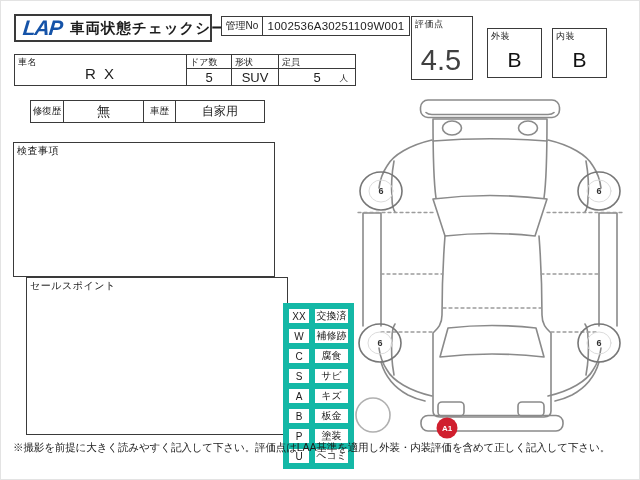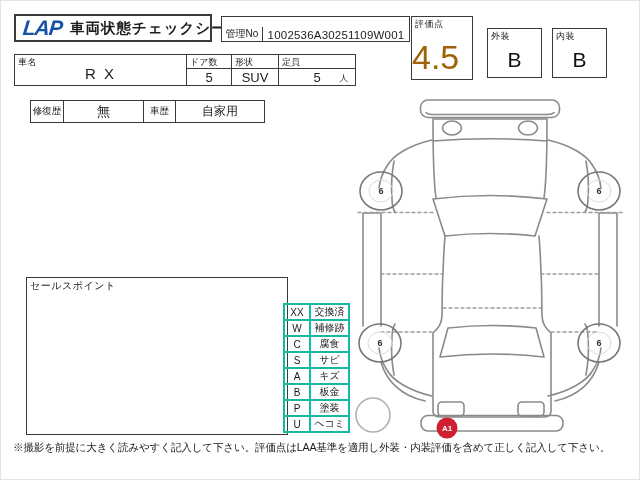--- a/index.html
+++ b/index.html
@@ -8,26 +8,26 @@
           box-shadow: inset 0 0 0 1px #e3e3e3; }
   .box { position:absolute; border:2px solid #3a3a3a; background:#fff; }
   .thinbox { position:absolute; border:1.5px solid #3a3a3a; background:#fff; }
   .corner-label { position:absolute; top:1px; left:3px; font-size:9px; color:#1a1a1a; letter-spacing:0.5px; }
 
   
   .logo-box { left:14px; top:14px; width:198px; height:28px; display:flex; align-items:center; padding-left:7px; }
   .logo-text { font-style:italic; font-weight:800; font-size:21px; color:#1553a8; letter-spacing:-1px; transform:skewX(-6deg); }
   .sheet-title { font-size:14.5px; font-weight:700; color:#1d1d1d; margin-left:8px; letter-spacing:1px; white-space:nowrap; }
 
-  .kanri-box { left:221px; top:16px; width:189px; height:26px; display:flex;align-items:flex-end; }
+  .kanri-box { left:221px; top:16px; width:189px; height:20px; display:flex; }
   .kanri-label { width:41px; border-right:1px solid #3a3a3a; font-size:10px; display:flex; align-items:center; justify-content:center; }
   .kanri-value { flex:1; font-size:11.5px; display:flex; align-items:center; justify-content:center; letter-spacing:0.2px; }
 
   .score-box { left:411px; top:16px; width:62px; height:64px; }
-  .score-value { position:absolute; left:0; right:2px; bottom:2px; font-size:34px; color:#a16207; }
+  .score-value { position:absolute; left:0; right:2px; bottom:2px; text-align:center; font-size:29px; color:#404040; }
   .grade-box { width:55px; height:50px; top:28px; }
   .grade-ext { left:487px; }
   .grade-int { left:552px; }
   .grade-value { position:absolute; left:0; right:0; bottom:5px; text-align:center; font-size:21px; color:#111; }
 
   
   .vrow { left:14px; top:54px; width:342px; height:32px; display:flex; }
   .vcell { position:relative; border-right:1px solid #3a3a3a; }
   .vcell:last-child { border-right:none; }
   .vcell-name { width:172px; }
@@ -45,21 +45,21 @@
   .h-label { font-size:9.5px; }
   .hc1 { width:33px; } .hc2 { width:80px; font-size:13.5px; } .hc3 { width:32px; } .hc4 { flex:1; font-size:12px; }
 
   
   .inspect-box { left:13px; top:142px; width:262px; height:135px; }
   .sales-box { left:26px; top:277px; width:262px; height:158px; }
   .sales-text { position:absolute; left:4px; right:3px; top:16px; font-size:11px; line-height:1.33; white-space:pre-line; color:#1c1c1c; }
 
   
   .legend { position:absolute; left:283px; top:303px; border-collapse:collapse; }
-  .legend td { border:2px solid #14b8a6; font-size:10px; text-align:center; height:14.7px; color:#1a1a1a; }
+  .legend td { border:6px solid #14b8a6; font-size:10px; text-align:center; height:14.7px; color:#1a1a1a; }
   .legend .code { width:26px; }
   .legend .lab { width:39px; }
 
   
   .diagram { position:absolute; left:350px; top:85px; }
   .footer-note { position:absolute; left:13px; top:441px; width:620px; font-size:10.6px; color:#1a1a1a; white-space:nowrap; letter-spacing:-0.2px; }
 </style>
 </head>
 <body>
 
@@ -108,20 +108,23 @@
     </div>
   </div>
 
   <div class="thinbox hrow">
     <div class="hcell hc1 h-label">修復歴</div>
     <div class="hcell hc2">無</div>
     <div class="hcell hc3 h-label">車歴</div>
     <div class="hcell hc4">自家用</div>
   </div>
 
+  <div class="thinbox inspect-box">
+    <div class="corner-label" style="font-size:10px;">検査事項</div>
+  </div>
 
   <div class="thinbox sales-box">
     <div class="corner-label" style="font-size:10px;">セールスポイント</div>
   </div>
 
   <table class="legend">
     <tbody>
         <tr>
           <td class="code">XX</td>
           <td class="lab">交換済</td>

